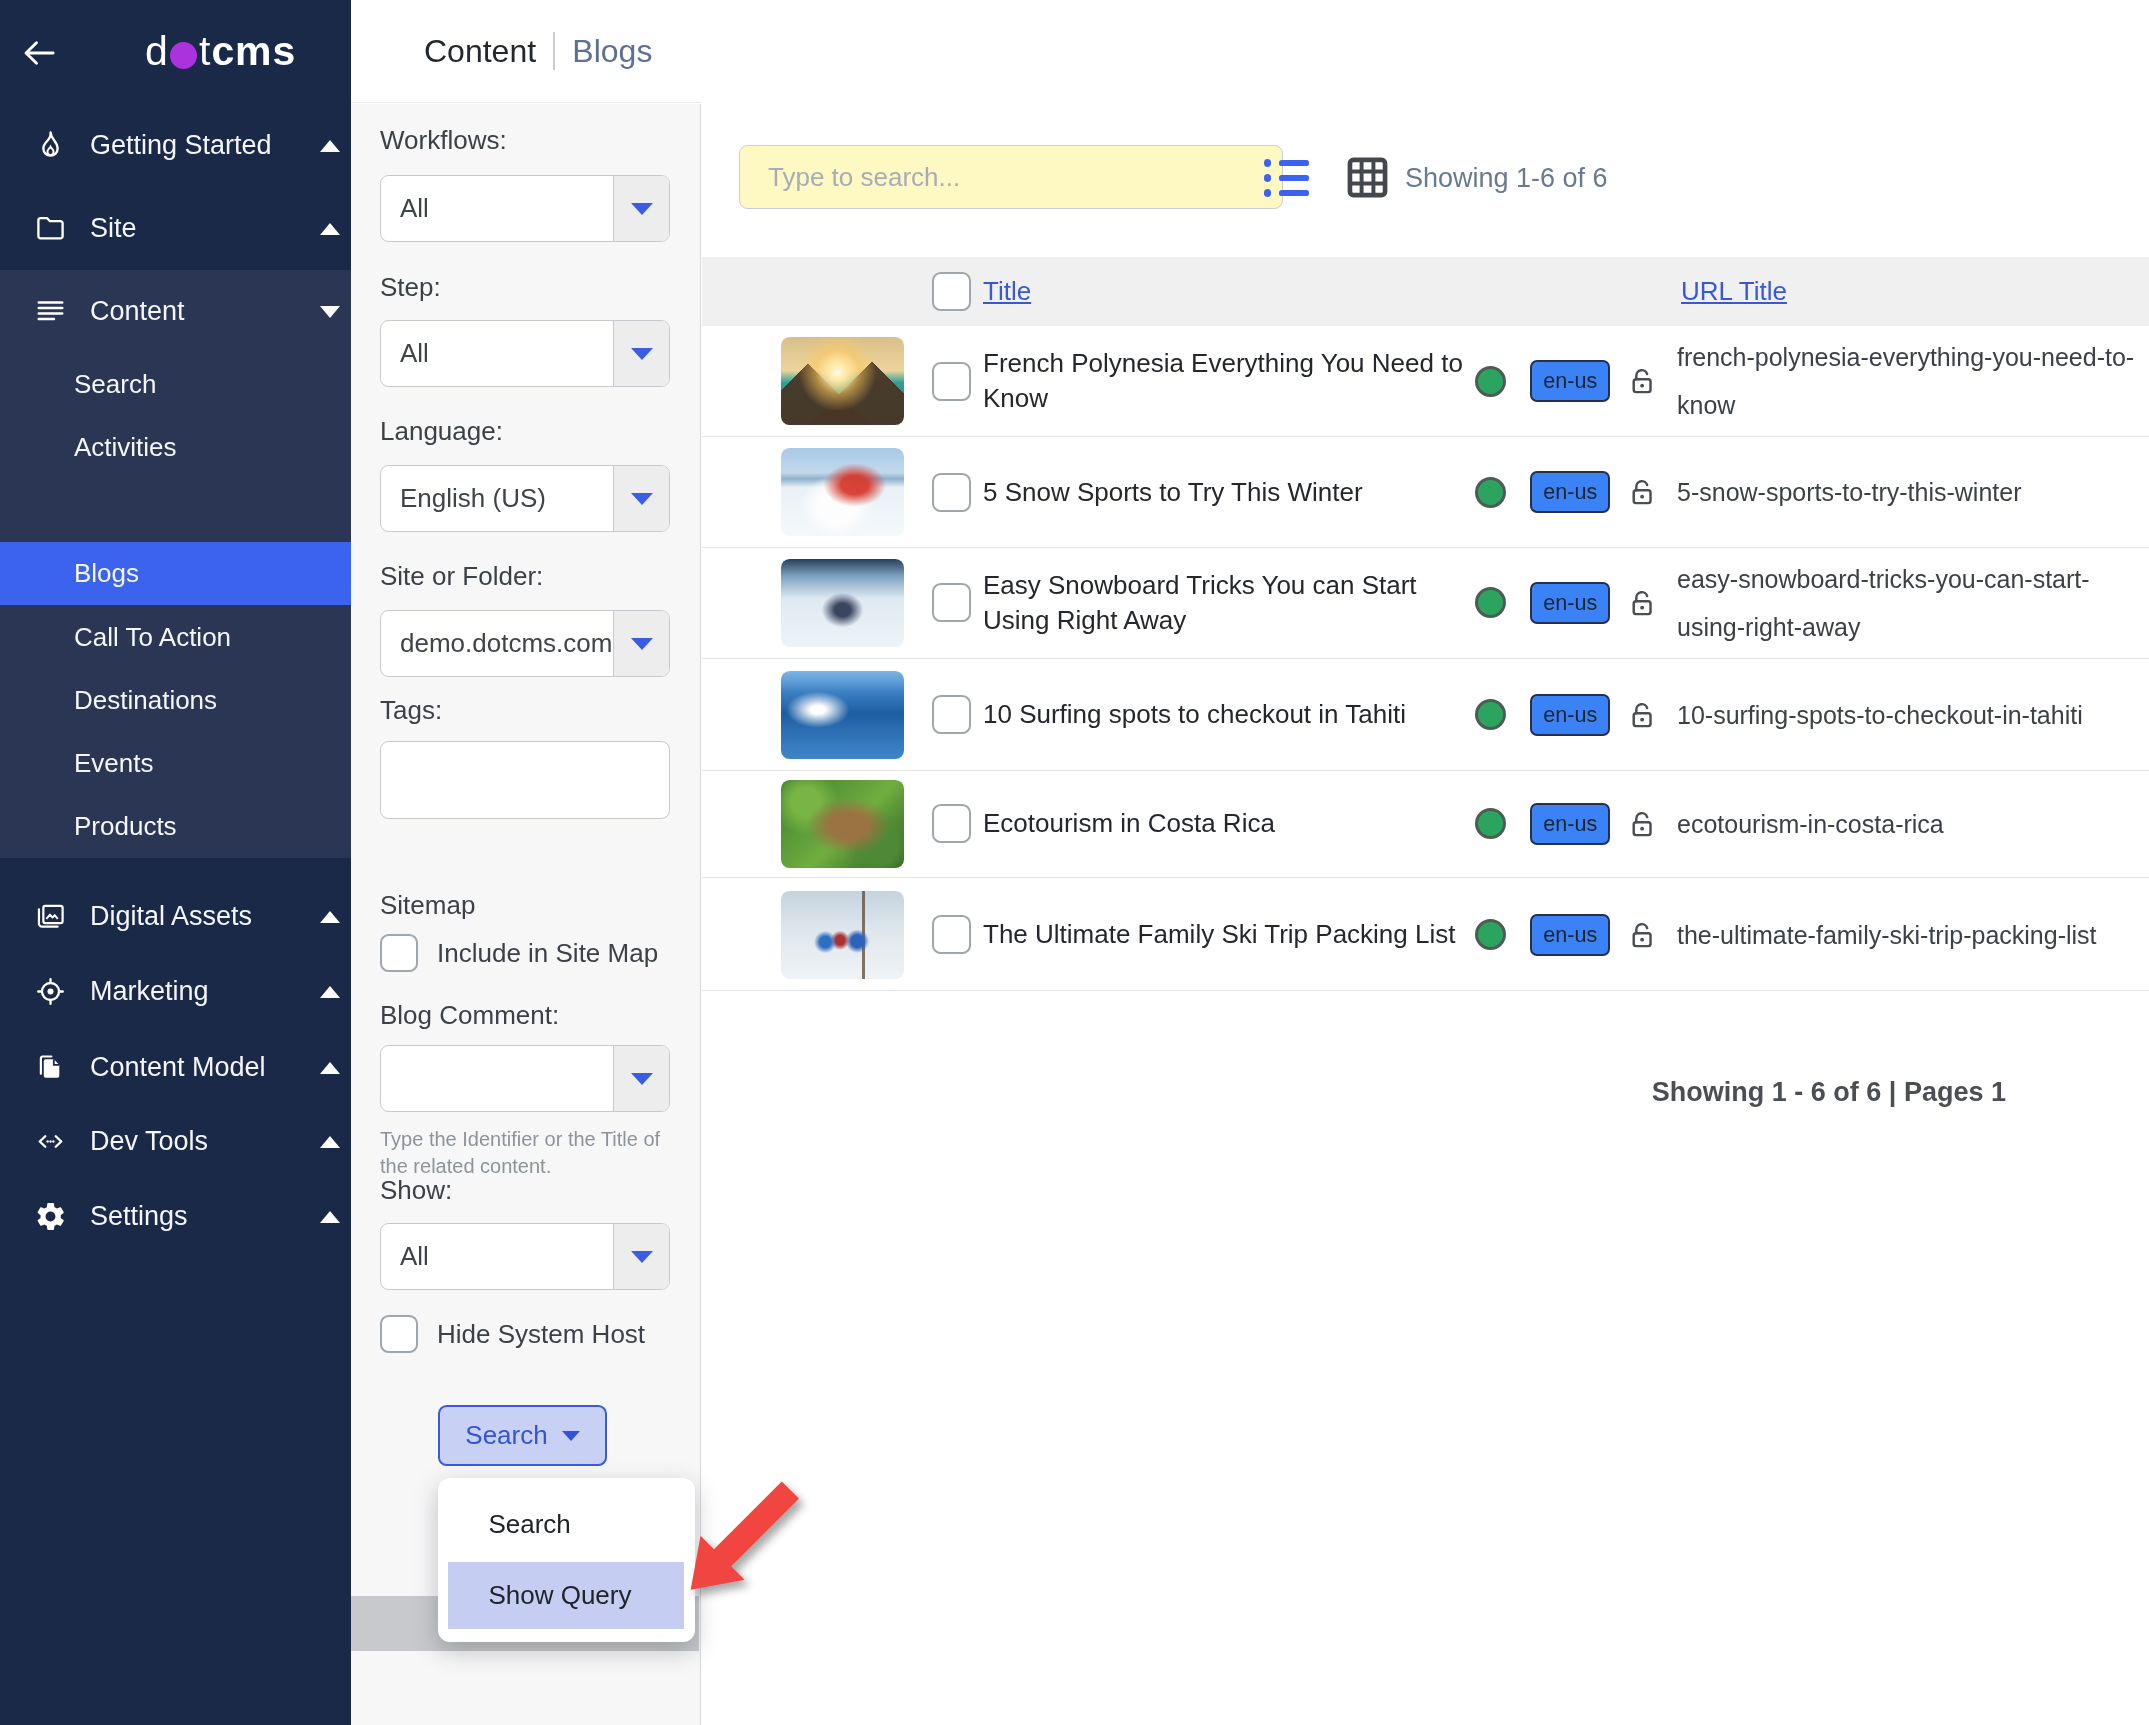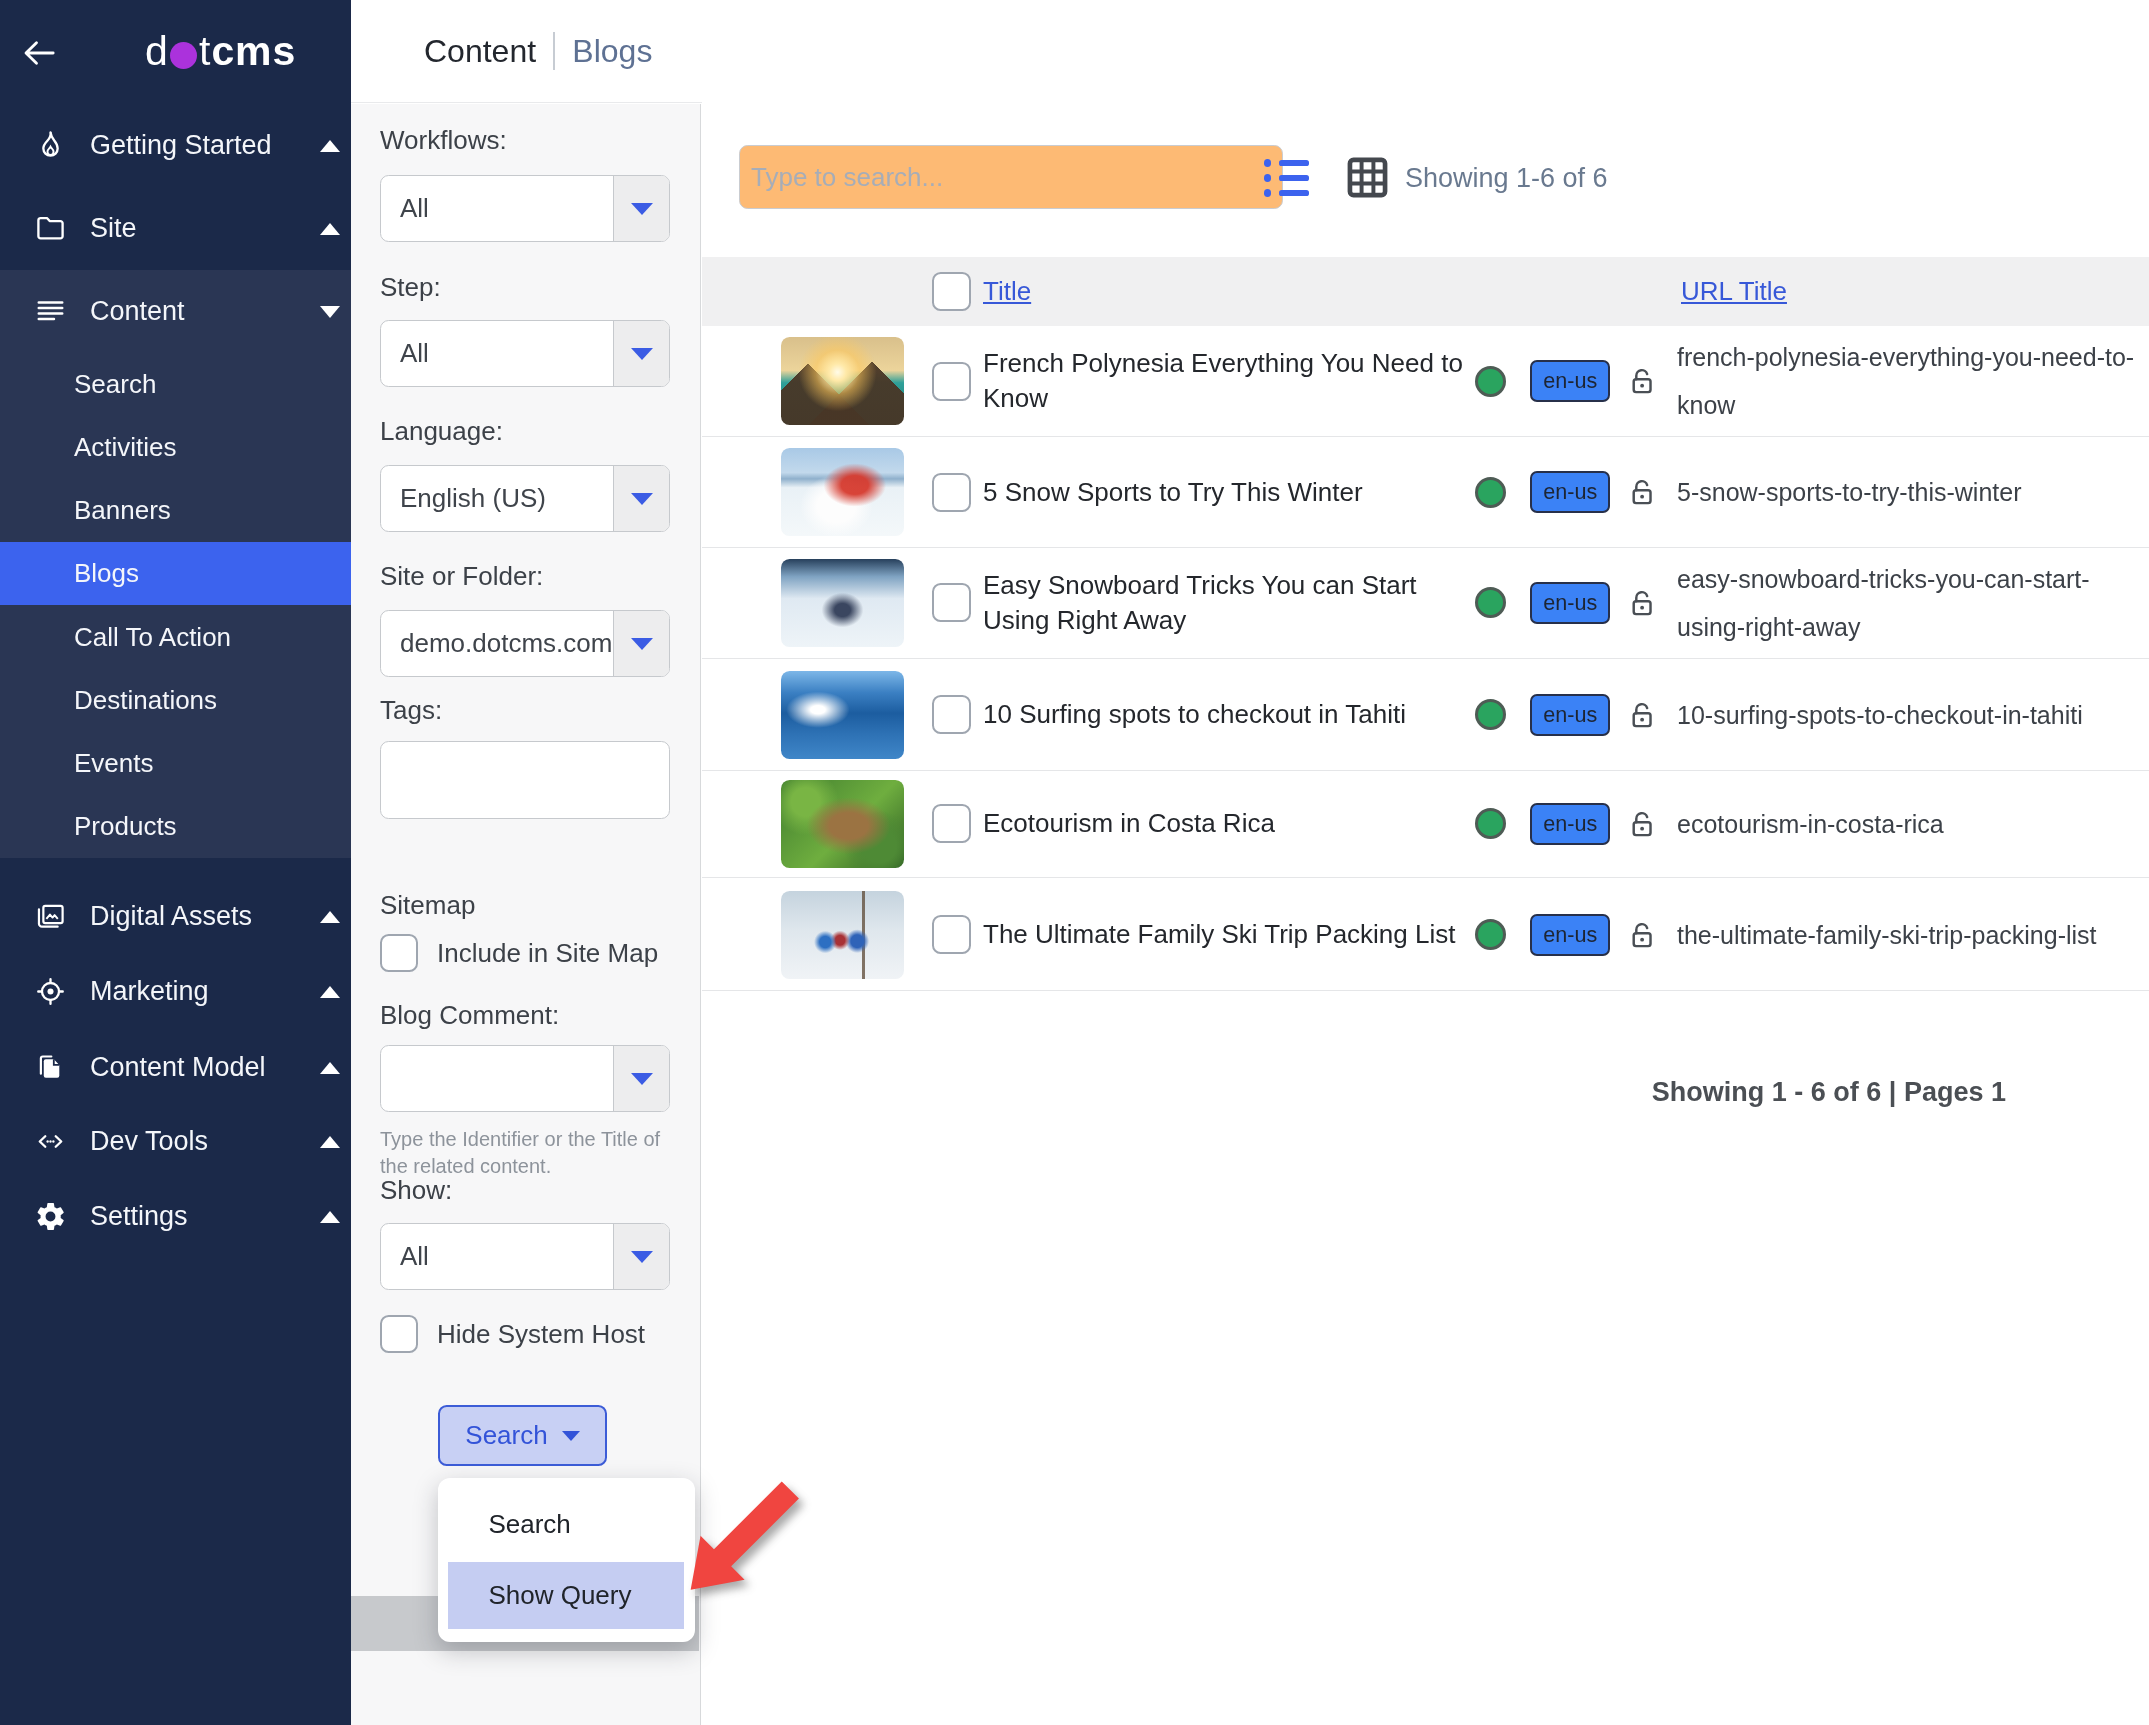--- a/index.html
+++ b/index.html
@@ -49,21 +49,21 @@
   .gray-bar{position:absolute;left:0;top:1492px;width:348px;height:55px;background:#c7c9cc}
   
   .menu{position:absolute;left:438px;top:1478px;width:257px;height:164px;background:#fff;border-radius:12px;box-shadow:0 8.6px 24px rgba(30,35,48,.25);z-index:20}
   .menu-item{position:absolute;left:10.4px;width:236px;height:55px;top:19px;display:flex;align-items:center;cursor:pointer}
   .menu-item .milabel{margin-left:40px;font-size:26px;color:#20242a}
   .menu-item.highlight{top:84px;height:67px;background:#c5cdf2}
   
   .red-arrow{position:absolute;left:630px;top:1451px;z-index:30;filter:drop-shadow(5.2px 6px 4.3px rgba(40,40,40,.4))}
   
   .main{position:absolute;left:702px;top:102px;width:1448px;height:1624px;background:#fff}
-  .search-input{position:absolute;left:37px;top:43px;width:544px;height:64px;border:1.7px solid #c9ccd1;border-radius:8.6px;box-sizing:border-box;font-size:26px;color:#3f444b;padding:0 11px;font-family:"Liberation Sans",sans-serif;background:#fdba74;outline:none}
+  .search-input{position:absolute;left:37px;top:43px;width:544px;height:64px;border:1.7px solid #c9ccd1;border-radius:8.6px;box-sizing:border-box;font-size:26px;color:#3f444b;padding:0 28px;font-family:"Liberation Sans",sans-serif;background:#fef9c3;outline:none}
   .search-input::placeholder{color:#a6adb8}
   .list-icon{position:absolute;left:562px;top:57px;width:45px;height:38px;display:flex;flex-direction:column;justify-content:space-between;cursor:pointer}
   .list-icon .lrow{display:flex;align-items:center;gap:7.8px}
   .list-icon .ldotb{width:7.8px;height:7.8px;border-radius:50%;background:#3c63ee}
   .list-icon .lbar{width:32px;height:6px;border-radius:2.6px;background:#3c63ee}
   .grid-icon{position:absolute;left:644px;top:54px;width:43px;height:43px;cursor:pointer}
   .summary{position:absolute;left:703px;top:61px;font-size:27px;color:#69798f}
   .thead{position:absolute;left:0;top:155px;width:1448px;height:69px;background:#f0f0f1}
   .thead .cb,.trow .cb{width:39px;height:39px;border-radius:8.6px}
   .thead-cb{position:absolute;left:230px;top:14.7px}
@@ -161,23 +161,20 @@
       </span>
       <span class="nlabel">Content</span>
       <span class="ncaret caret-down"></span>
     </div>
     <div class="sub-item" style="top:83px">
         <span class="slabel">Search</span>
       </div>
     <div class="sub-item" style="top:146px">
         <span class="slabel">Activities</span>
       </div>
-    <div class="sub-item" style="top:209px">
-        <span class="slabel">Banners</span>
-      </div>
     <div class="sub-item active" style="top:272px">
         <span class="slabel">Blogs</span>
       </div>
     <div class="sub-item" style="top:336px">
         <span class="slabel">Call To Action</span>
       </div>
     <div class="sub-item" style="top:399px">
         <span class="slabel">Destinations</span>
       </div>
     <div class="sub-item" style="top:462px">

